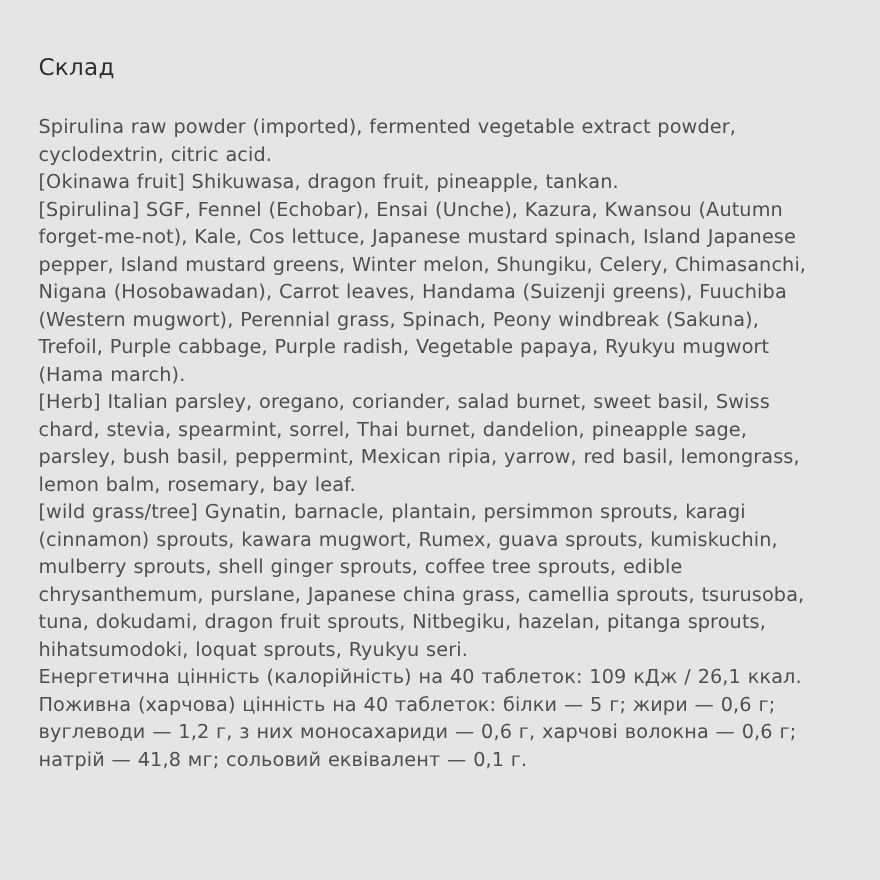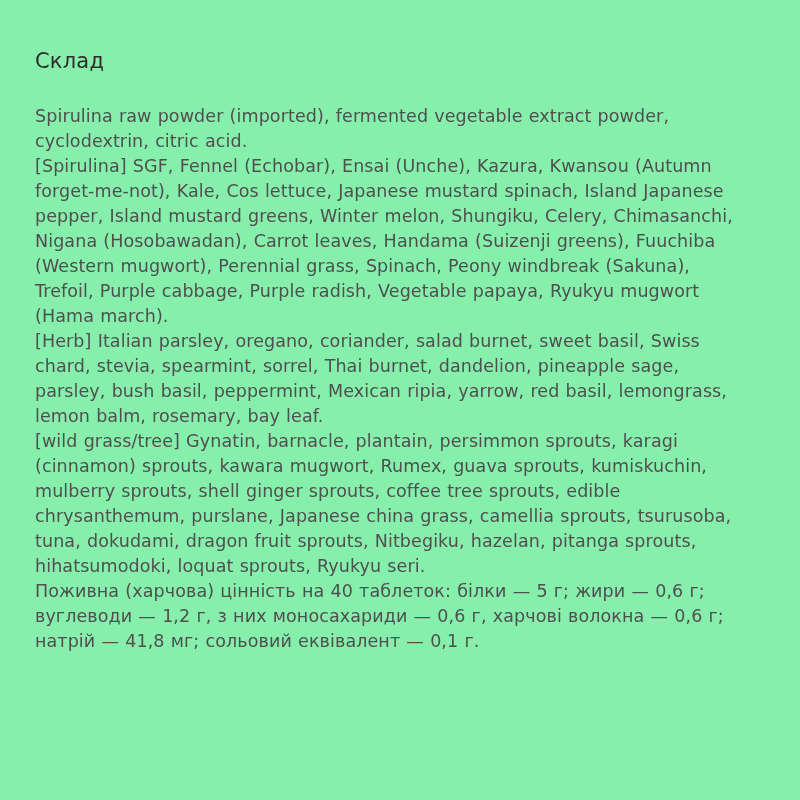--- a/index.html
+++ b/index.html
@@ -11,21 +11,21 @@
     width: 800px;
     height: 800px;
     overflow: hidden;
     font-family: "DejaVu Sans", "Liberation Sans", sans-serif;
   }
   .page {
     box-sizing: border-box;
     width: 800px;
     height: 800px;
     padding: 48px 50px 0 35px;
-    background: #86efac;
+    background: #e5e5e5;
   }
   .section-heading {
     margin: 0 0 30px 0;
     font-size: 21px;
     line-height: 26px;
     font-weight: 500;
     color: #2d2d2d;
     letter-spacing: 0.2px;
   }
   .composition-text p {
@@ -39,18 +39,20 @@
   }
 </style>
 </head>
 <body>
 
 <div class="page">
   <h2 class="section-heading">Склад</h2>
 
   <div class="composition-text">
     <p>Spirulina raw powder (imported), fermented vegetable extract powder, cyclodextrin, citric acid.</p>
+    <p>[Okinawa fruit] Shikuwasa, dragon fruit, pineapple, tankan.</p>
     <p>[Spirulina] SGF, Fennel (Echobar), Ensai (Unche), Kazura, Kwansou (Autumn forget-me-not), Kale, Cos lettuce, Japanese mustard spinach, Island Japanese pepper, Island mustard greens, Winter melon, Shungiku, Celery, Chimasanchi, Nigana (Hosobawadan), Carrot leaves, Handama (Suizenji greens), Fuuchiba (Western mugwort), Perennial grass, Spinach, Peony windbreak (Sakuna), Trefoil, Purple cabbage, Purple radish, Vegetable papaya, Ryukyu mugwort (Hama march).</p>
     <p>[Herb] Italian parsley, oregano, coriander, salad burnet, sweet basil, Swiss chard, stevia, spearmint, sorrel, Thai burnet, dandelion, pineapple sage, parsley, bush basil, peppermint, Mexican ripia, yarrow, red basil, lemongrass, lemon balm, rosemary, bay leaf.</p>
     <p>[wild grass/tree] Gynatin, barnacle, plantain, persimmon sprouts, karagi (cinnamon) sprouts, kawara mugwort, Rumex, guava sprouts, kumiskuchin, mulberry sprouts, shell ginger sprouts, coffee tree sprouts, edible chrysanthemum, purslane, Japanese china grass, camellia sprouts, tsurusoba, tuna, dokudami, dragon fruit sprouts, Nitbegiku, hazelan, pitanga sprouts, hihatsumodoki, loquat sprouts, Ryukyu seri.</p>
+    <p>Енергетична цінність (калорійність) на 40 таблеток: 109 кДж / 26,1 ккал.</p>
     <p>Поживна (харчова) цінність на 40 таблеток: білки — 5 г; жири — 0,6 г; вуглеводи — 1,2 г, з них моносахариди — 0,6 г, харчові волокна — 0,6 г; натрій — 41,8 мг; сольовий еквівалент — 0,1 г.</p>
   </div>
 </div>
 
 </body></html>

